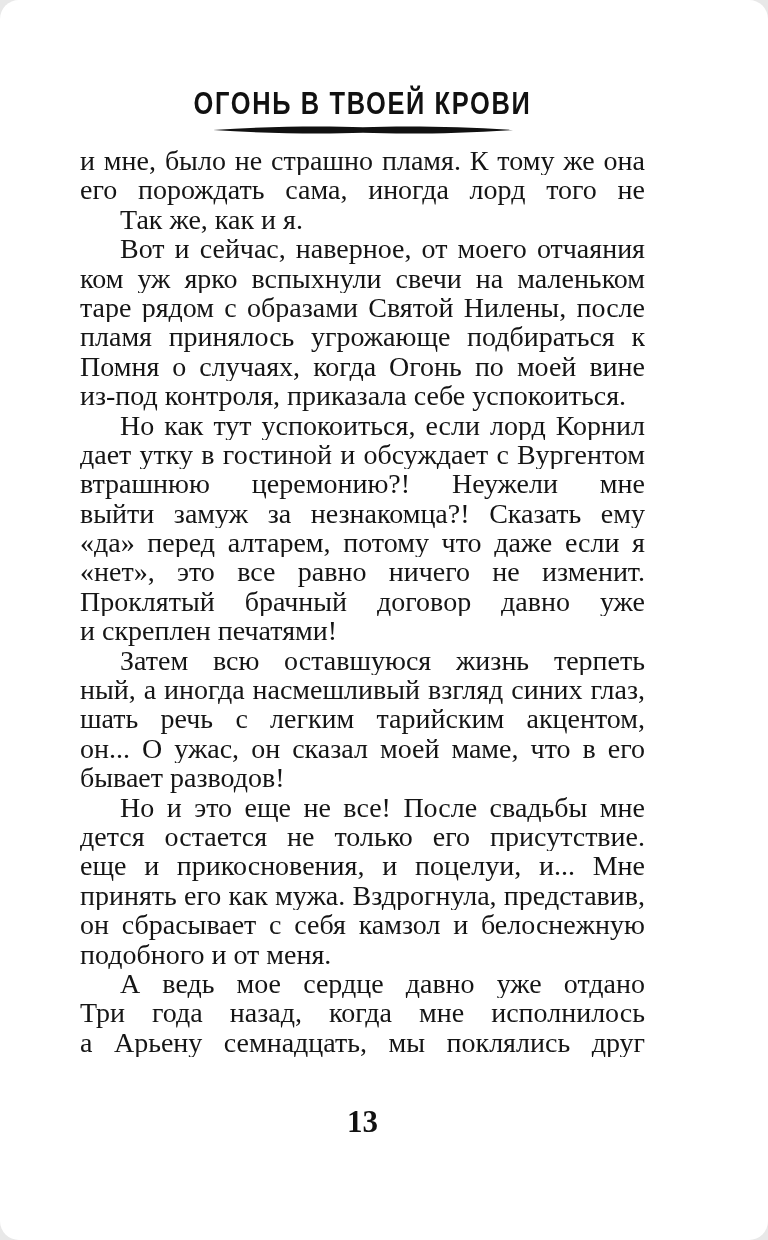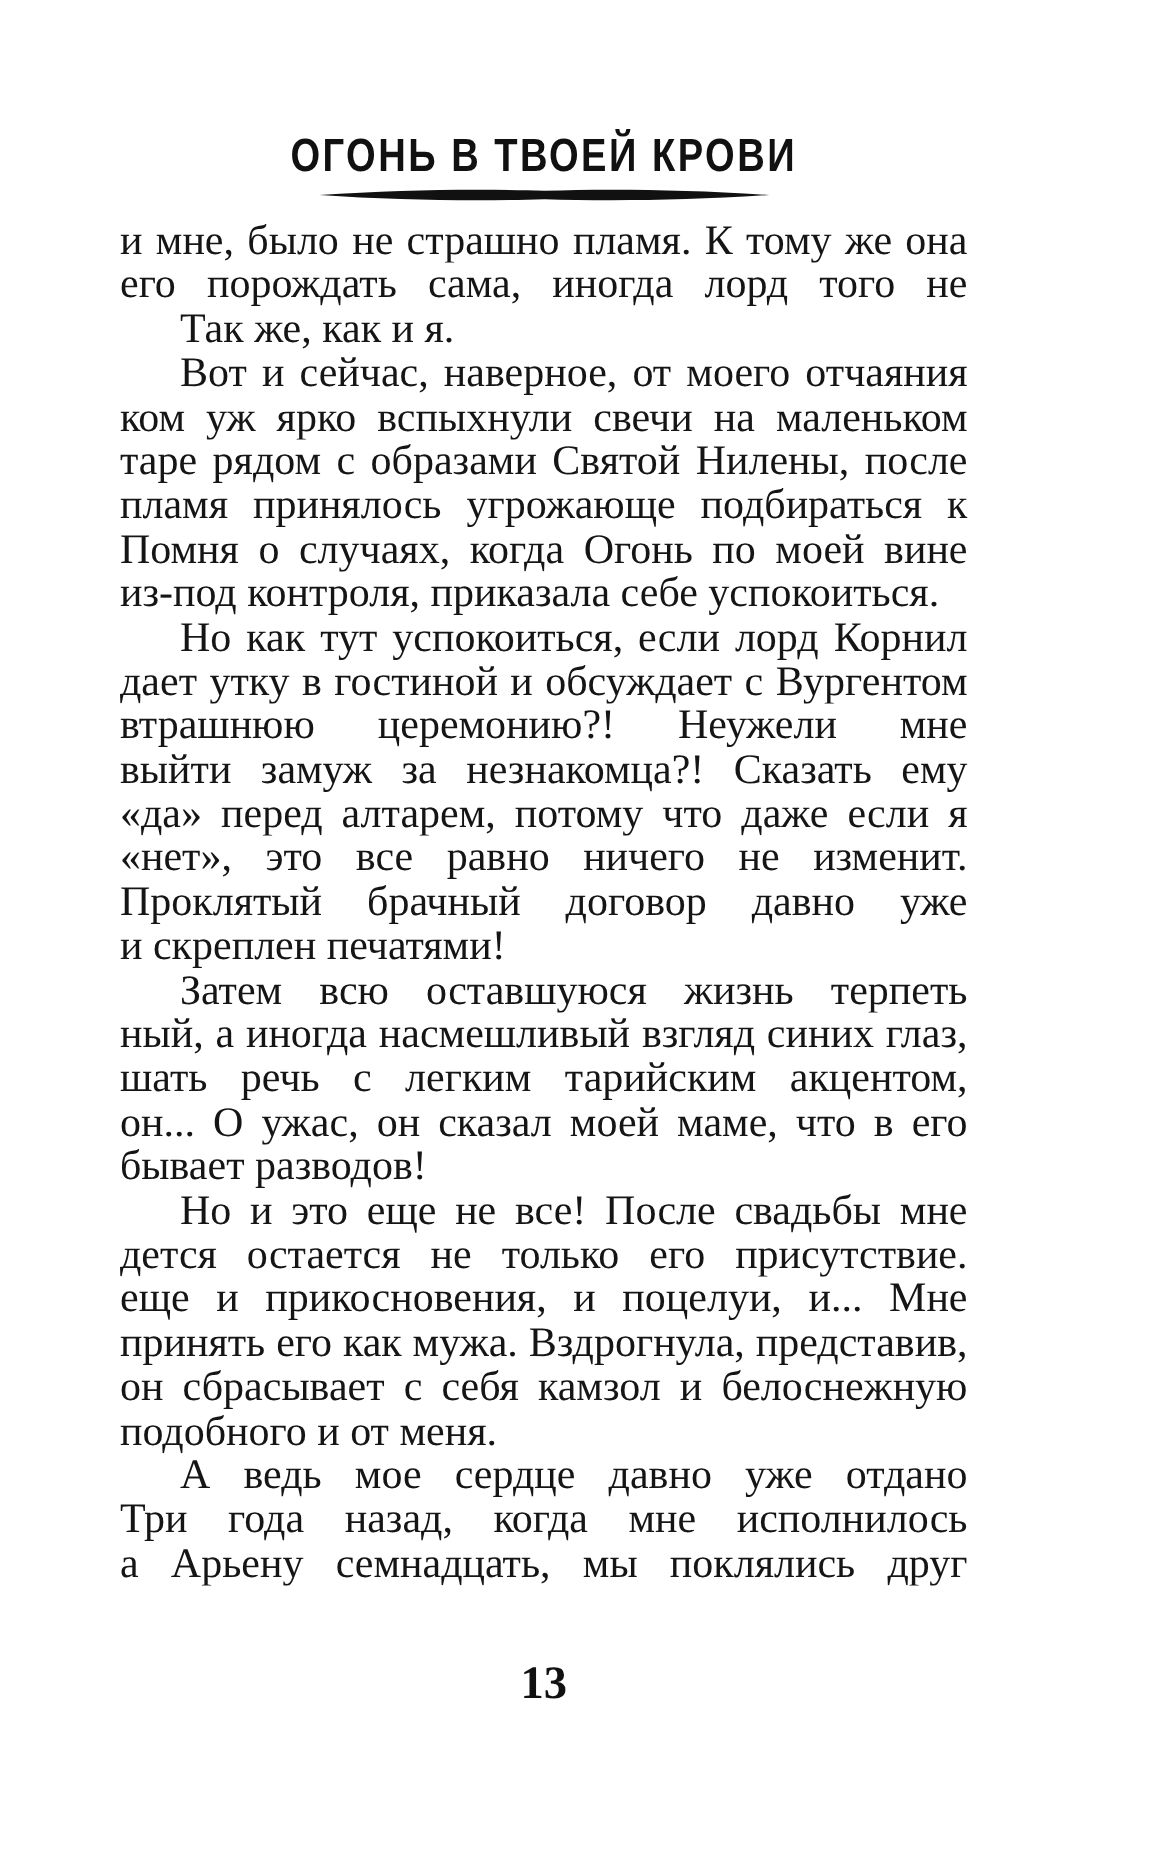--- a/index.html
+++ b/index.html
@@ -6,20 +6,21 @@
   body { background: #e8e8e8; font-family: "Liberation Serif", serif; }
 
   .page {
     position: relative;
     width: 768px;
     height: 1240px;
     background: #ffffff;
     margin: 0 auto;
     overflow: hidden;
     color: #111111;
+    border-radius: 19px;
   }
 
   .page-header {
     position: absolute;
     left: 80px;
     top: 88px;
     width: 565px;
     text-align: center;
   }
   .running-title {

